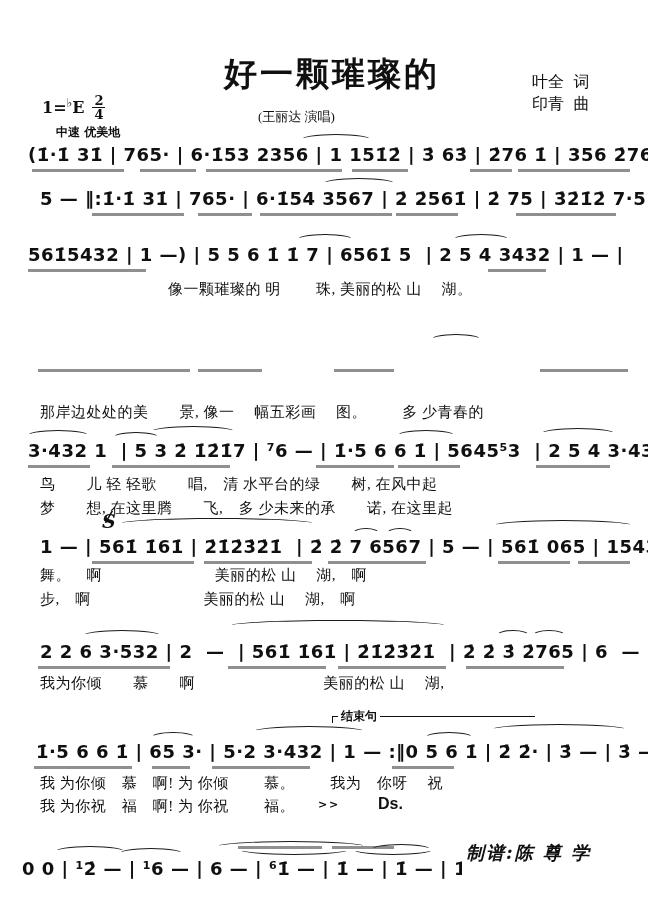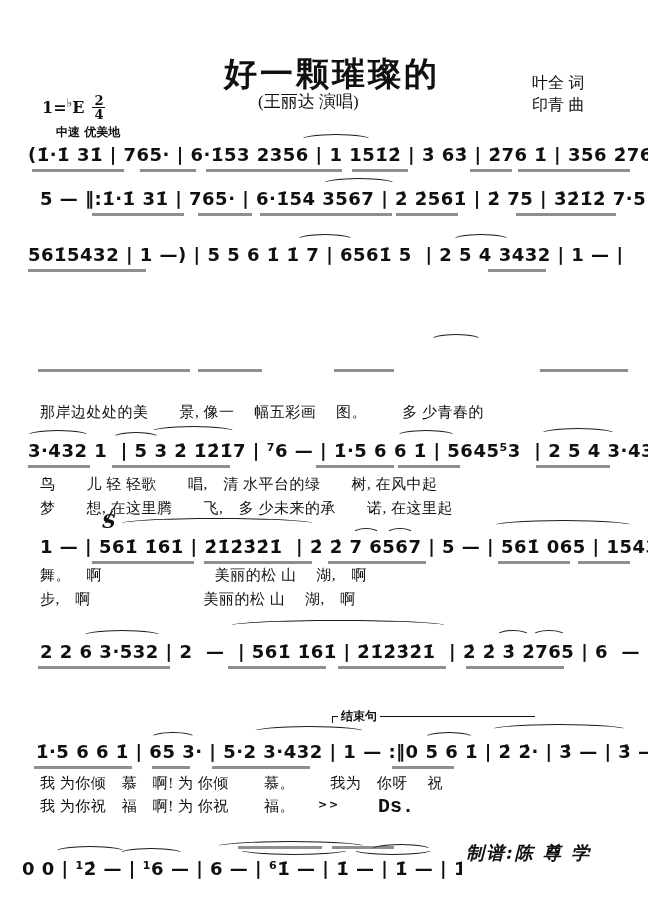--- a/index.html
+++ b/index.html
@@ -1,41 +1,41 @@
 <!DOCTYPE html>
 <html><head>
 <meta charset="utf-8">
 <style>
   html,body{margin:0;padding:0;background:#e8e8e8;}
   #page{position:relative;width:648px;height:904px;background:#ffffff;overflow:hidden;
         font-family:"DejaVu Sans","Liberation Sans",sans-serif;color:#101010;}
   .abs{position:absolute;}
   .title{font-family:"Liberation Serif","DejaVu Serif",serif;font-weight:700;font-size:33px;letter-spacing:3px;white-space:pre;}
-  .subtitle{font-family:"Liberation Serif","DejaVu Serif",serif;font-size:17px;white-space:pre;}
-  .authors{font-family:Liberation Sans, sans-serif;font-size:16px;line-height:22px;white-space:pre;text-align:right;}
+  .subtitle{font-family:"Liberation Serif","DejaVu Serif",serif;font-size:13px;white-space:pre;margin-top:18px;}
+  .authors{font-family:Liberation Mono, monospace;font-size:16px;line-height:22px;white-space:pre;text-align:right;}
   .keysig{font-size:16px;font-weight:700;white-space:pre;font-family:"DejaVu Serif",serif;}
   .flat{font-size:12px;vertical-align:super;}
   .timesig{display:inline-block;text-align:center;font-size:13px;font-weight:700;line-height:13px;vertical-align:-6px;margin-left:8px;font-family:"DejaVu Serif",serif;}
   .timesig .tt{display:block;border-bottom:1.2px solid #101010;padding:0 2px;}
   .timesig .tb{display:block;padding:0 2px;}
   .tempo{font-size:12px;font-weight:700;white-space:pre;}
   .notes{font-size:18px;font-weight:700;white-space:pre;letter-spacing:.5px;}
   .notes.small{font-size:16px;letter-spacing:0;}
   .lyric{font-family:"Liberation Serif","DejaVu Serif",serif;font-size:15px;white-space:pre;letter-spacing:.5px;}
   .beam{position:absolute;height:3px;background:#8f8f8f;}
   .arc{position:absolute;height:10px;border:1.4px solid transparent;border-top:1.4px solid #1a1a1a;border-radius:50%;}
   .arcb{position:absolute;height:10px;border:1.4px solid transparent;border-bottom:1.4px solid #1a1a1a;border-radius:50%;}
   .segno{font-family:"DejaVu Serif",serif;font-style:italic;font-weight:700;font-size:19px;}
   .segno .slash{position:absolute;left:4px;top:-3px;font-size:16px;transform:rotate(12deg);font-style:normal;}
   .endlabel-line{position:absolute;border-top:1.5px solid #101010;border-left:1.5px solid #101010;height:6px;}
   .endlabel-text{position:absolute;top:-9px;left:5px;background:#fff;font-size:12px;font-weight:700;padding:0 3px;white-space:pre;}
   .accents{font-size:11px;font-weight:700;letter-spacing:-1px;white-space:pre;}
   .credits{font-family:"DejaVu Serif","Liberation Serif",serif;font-style:italic;font-weight:700;font-size:18px;letter-spacing:2px;line-height:26px;white-space:pre;}
   .clip{overflow:hidden;}
-  .dsmark{font-size:20px;font-weight:700;font-family:Liberation Mono, monospace;}
+  .dsmark{font-size:16px;font-weight:700;font-family:Liberation Sans, sans-serif;}
 </style>
 </head>
 <body>
 
 <div id="page">
 
   <div class="abs title" style="left:224px;top:52px;">好一颗璀璨的</div>
   <div class="abs subtitle" style="left:258px;top:90px;">(王丽达 演唱)</div>
   <div class="abs authors" style="left:532px;top:72px;">叶全 词</div>
   <div class="abs authors" style="left:532px;top:94px;">印青 曲</div>
@@ -60,20 +60,21 @@
   <div class="beam" style="left:260px;top:213px;width:132px;"></div>
   <div class="beam" style="left:396px;top:213px;width:62px;"></div>
   <div class="beam" style="left:516px;top:213px;width:100px;"></div>
   <div class="arc" style="left:322px;top:178px;width:72px;"></div>
 
   <div class="abs notes" style="left:28px;top:244px;">561̇5432 | 1 —) | 5 5 6 1̇ 1̇ 7 | 6561̇ 5  | 2 5 4 3432 | 1 — |</div>
   <div class="beam" style="left:28px;top:269px;width:118px;"></div>
   <div class="beam" style="left:488px;top:269px;width:58px;"></div>
   <div class="arc" style="left:296px;top:234px;width:56px;"></div>
   <div class="arc" style="left:452px;top:234px;width:56px;"></div>
+  <div class="abs lyric" style="left:168px;top:280px;">像一颗璀璨的 明　　 珠, 美丽的松 山　 湖。</div>
 
   <div class="beam" style="left:38px;top:369px;width:152px;"></div>
   <div class="beam" style="left:198px;top:369px;width:64px;"></div>
   <div class="beam" style="left:334px;top:369px;width:60px;"></div>
   <div class="beam" style="left:540px;top:369px;width:88px;"></div>
   <div class="arc" style="left:430px;top:334px;width:50px;"></div>
   <div class="abs lyric" style="left:40px;top:403px;">那岸边处处的美　　景, 像一　 幅五彩画　 图。　　 多 少青春的</div>
 
   <div class="abs notes" style="left:28px;top:440px;">3·432 1  | 5 3 2̇ 1̇2̇1̇7 | ⁷6 — | 1̇·5 6 6 1̇ | 5645⁵3  | 2 5 4 3·432 |</div>
   <div class="beam" style="left:28px;top:465px;width:62px;"></div>
@@ -105,20 +106,21 @@
 
   <div class="abs notes" style="left:40px;top:641px;">2 2 6 3·532 | 2  —  | 561̇ 1̇61̇ | 2̇1̇2̇3̇2̇1̇  | 2̇ 2̇ 3̇ 2̇765 | 6  —  |</div>
   <div class="beam" style="left:38px;top:666px;width:132px;"></div>
   <div class="beam" style="left:228px;top:666px;width:98px;"></div>
   <div class="beam" style="left:338px;top:666px;width:108px;"></div>
   <div class="beam" style="left:466px;top:666px;width:98px;"></div>
   <div class="arc" style="left:82px;top:630px;width:78px;"></div>
   <div class="arc" style="left:228px;top:620px;width:218px;"></div>
   <div class="arc" style="left:496px;top:630px;width:32px;"></div>
   <div class="arc" style="left:532px;top:630px;width:32px;"></div>
+  <div class="abs lyric" style="left:40px;top:674px;">我为你倾　　慕　　啊　　　　　　　　 美丽的松 山　 湖,</div>
 
   <div class="endlabel-line" style="left:332px;top:716px;width:202px;">
     <span class="endlabel-text">结束句</span>
   </div>
   <div class="abs notes" style="left:36px;top:741px;">1̇·5 6 6 1̇ | 65 3· | 5·2 3·432 | 1 — :‖0 5 6 1̇ | 2̇ 2̇· | 3̇ — | 3̇ — |</div>
   <div class="beam" style="left:34px;top:766px;width:98px;"></div>
   <div class="beam" style="left:152px;top:766px;width:38px;"></div>
   <div class="beam" style="left:212px;top:766px;width:98px;"></div>
   <div class="beam" style="left:392px;top:766px;width:62px;"></div>
   <div class="arc" style="left:150px;top:732px;width:44px;"></div>

